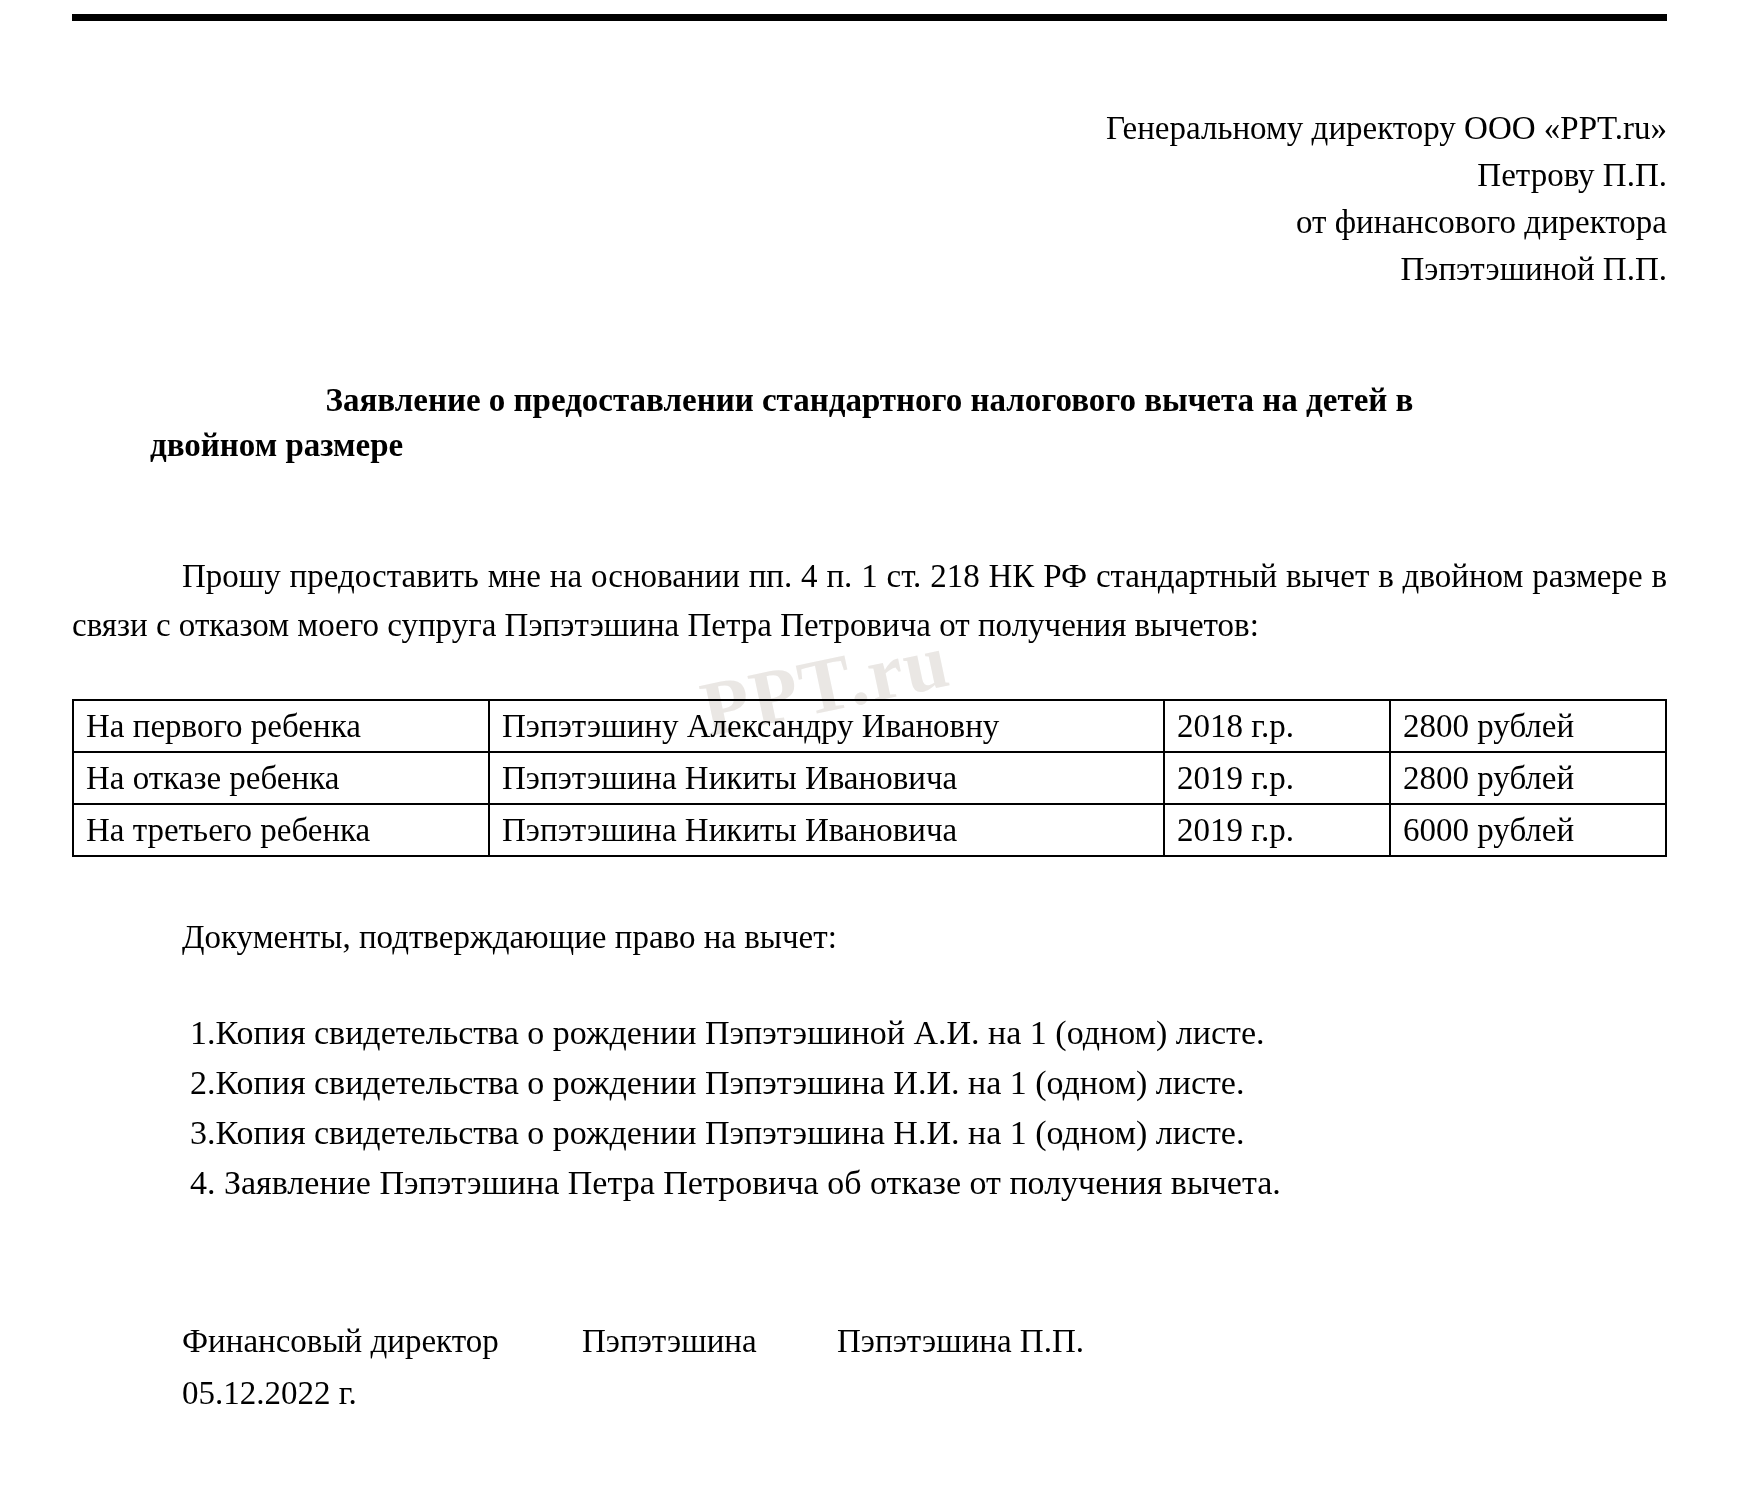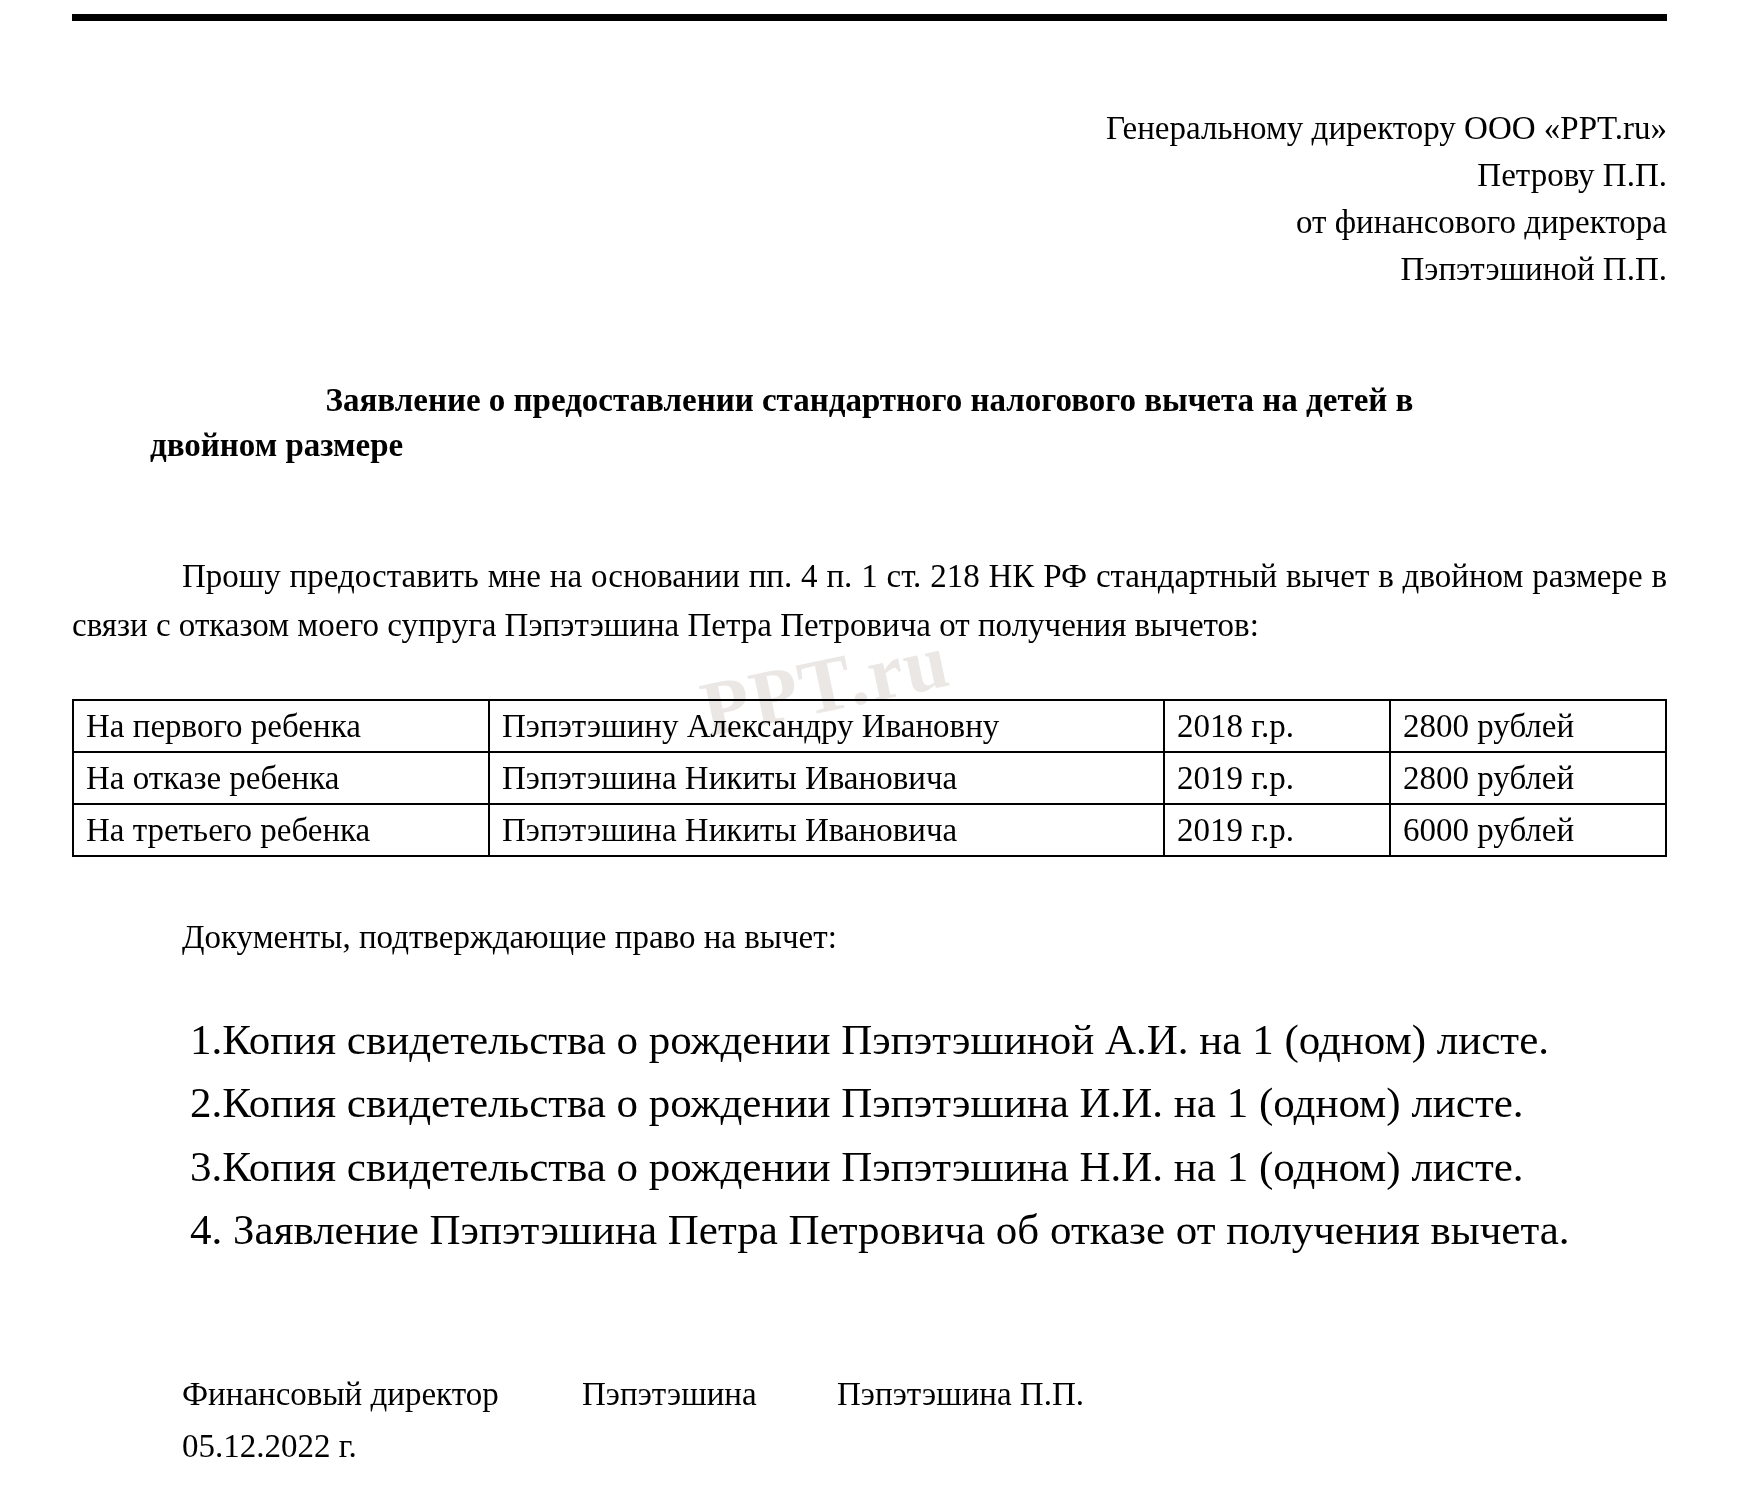--- a/index.html
+++ b/index.html
@@ -106,21 +106,21 @@
 
   
   .docs-intro {
     margin: 62px 72px 0 72px;
     padding-left: 110px;
     font-size: 33px;
   }
   .docs-list {
     margin: 52px 72px 0 72px;
     padding-left: 118px;
-    font-size: 43px;
+    font-size: 34px;
     line-height: 1.47;
     list-style: none;
   }
   .docs-list li { white-space: nowrap; }
 
   
   .signature {
     margin: 110px 72px 0 72px;
     padding-left: 110px;
     font-size: 33px;

